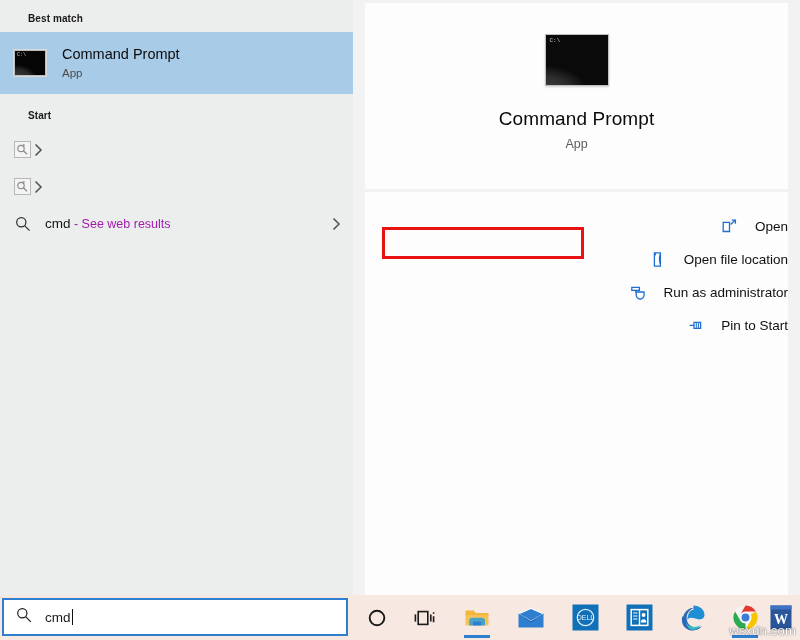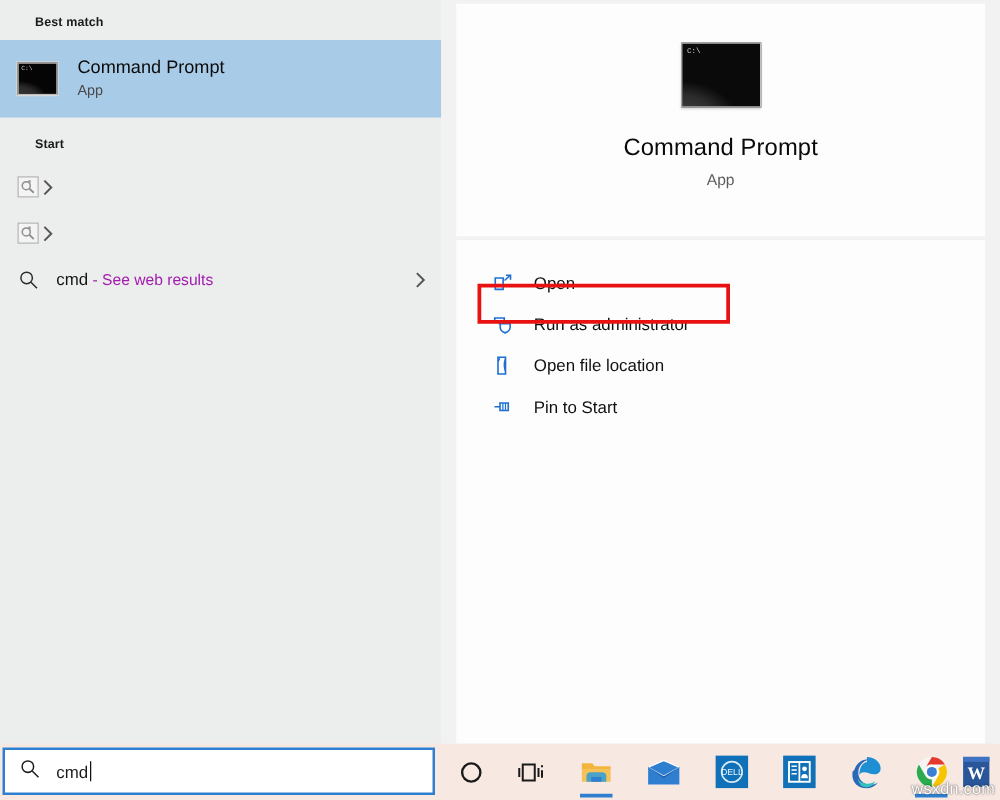--- a/index.html
+++ b/index.html
@@ -110,20 +110,21 @@
     font-size: 6px; color: #cfcfcf; z-index: 2;
   }
   #hero-title { font-size: 19px; color: #0a0a0a; margin-top: 22px; letter-spacing: .1px; }
   #hero-sub { font-size: 12.5px; color: #5c5c5c; margin-top: 7px; }
 
   .action-list { padding-top: 18px; }
   .action-item {
     display: flex; align-items: center;
     height: 33px; padding-left: 27px;
     position: relative;
+    justify-content: flex-end;
   }
   .action-icon {
     flex: 0 0 20px; width: 20px; height: 20px;
     display: flex; align-items: center; justify-content: center;
     color: #1f6fd0;
   }
   .action-label {
     margin-left: 15px; font-size: 13.5px; color: #101010;
     white-space: nowrap;
   }
@@ -262,37 +263,37 @@
               <path d="M9.6 6.4 L14.2 2.2" stroke="#1f6fd0" stroke-width="1.3" fill="none"></path>
               <path d="M10.8 2.2 h3.6 v3.6" fill="none" stroke="#1f6fd0" stroke-width="1.3"></path>
             </svg>
           </div>
           <div class="action-label">Open</div>
         </div>
 
         <div class="action-item">
           <div class="action-icon">
             <svg width="17" height="17" viewBox="0 0 17 17">
+              <path d="M4.4 1.8 h6.0 v13.4 h-6.0 z" fill="none" stroke="#1f6fd0" stroke-width="1.3"></path>
+              <path d="M4.4 1.8 q2.2 1.5 0 3.0" fill="none" stroke="#1f6fd0" stroke-width="1.1"></path>
+              <path d="M10.4 3.0 q-2.0 5.0 0 10.0" fill="none" stroke="#1f6fd0" stroke-width="1.1"></path>
+            </svg>
+          </div>
+          <div class="action-label">Open file location</div>
+        </div>
+
+        <div class="action-item">
+          <div class="action-icon">
+            <svg width="17" height="17" viewBox="0 0 17 17">
               <path d="M1.8 3.4 h7.6 v3.0 h-7.6 z" fill="none" stroke="#1f6fd0" stroke-width="1.3"></path>
               <path d="M5.6 6.4 v2.2" stroke="#1f6fd0" stroke-width="1.3" fill="none"></path>
               <path d="M6.2 8.0 h7.9 v3.0 c0 2.4 -2.0 3.6 -3.95 4.3 c-1.95 -0.7 -3.95 -1.9 -3.95 -4.3 z" fill="none" stroke="#1f6fd0" stroke-width="1.3" stroke-linejoin="round"></path>
             </svg>
           </div>
           <div class="action-label">Run as administrator</div>
-        </div>
-
-        <div class="action-item">
-          <div class="action-icon">
-            <svg width="17" height="17" viewBox="0 0 17 17">
-              <path d="M4.4 1.8 h6.0 v13.4 h-6.0 z" fill="none" stroke="#1f6fd0" stroke-width="1.3"></path>
-              <path d="M4.4 1.8 q2.2 1.5 0 3.0" fill="none" stroke="#1f6fd0" stroke-width="1.1"></path>
-              <path d="M10.4 3.0 q-2.0 5.0 0 10.0" fill="none" stroke="#1f6fd0" stroke-width="1.1"></path>
-            </svg>
-          </div>
-          <div class="action-label">Open file location</div>
         </div>
 
         <div class="action-item">
           <div class="action-icon">
             <svg width="17" height="17" viewBox="0 0 17 17">
               <path d="M6.0 5.4 h6.6 v6.0 h-6.6 z" fill="none" stroke="#1f6fd0" stroke-width="1.3"></path>
               <path d="M6.0 8.4 h-4.4" stroke="#1f6fd0" stroke-width="1.3" fill="none"></path>
               <path d="M8.3 5.4 v6.0 M10.4 5.4 v6.0" stroke="#1f6fd0" stroke-width="1.0" fill="none"></path>
             </svg>
           </div>

